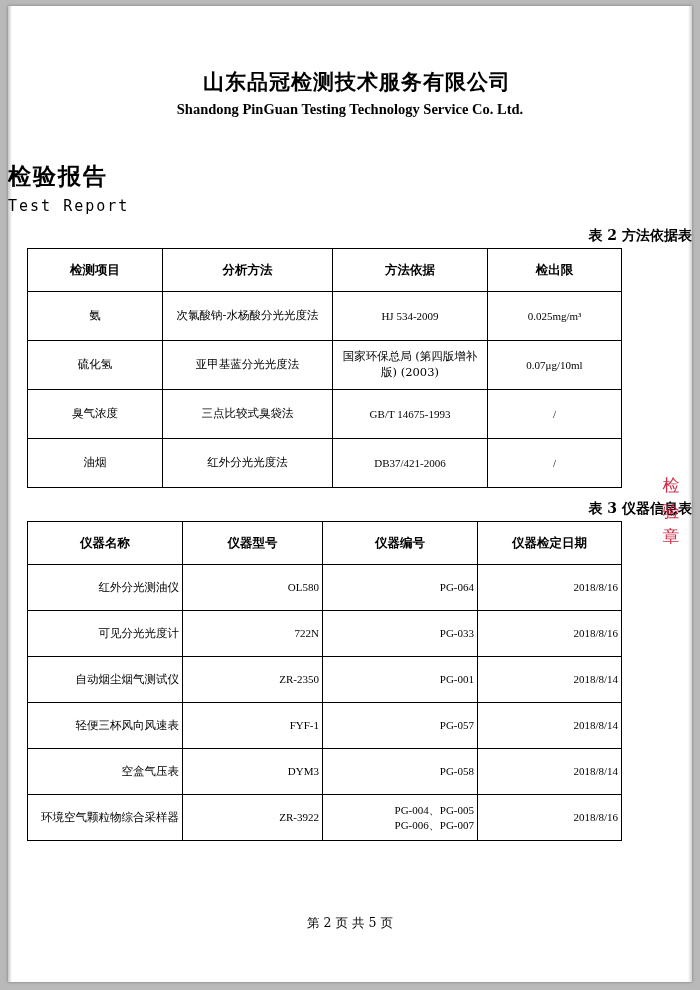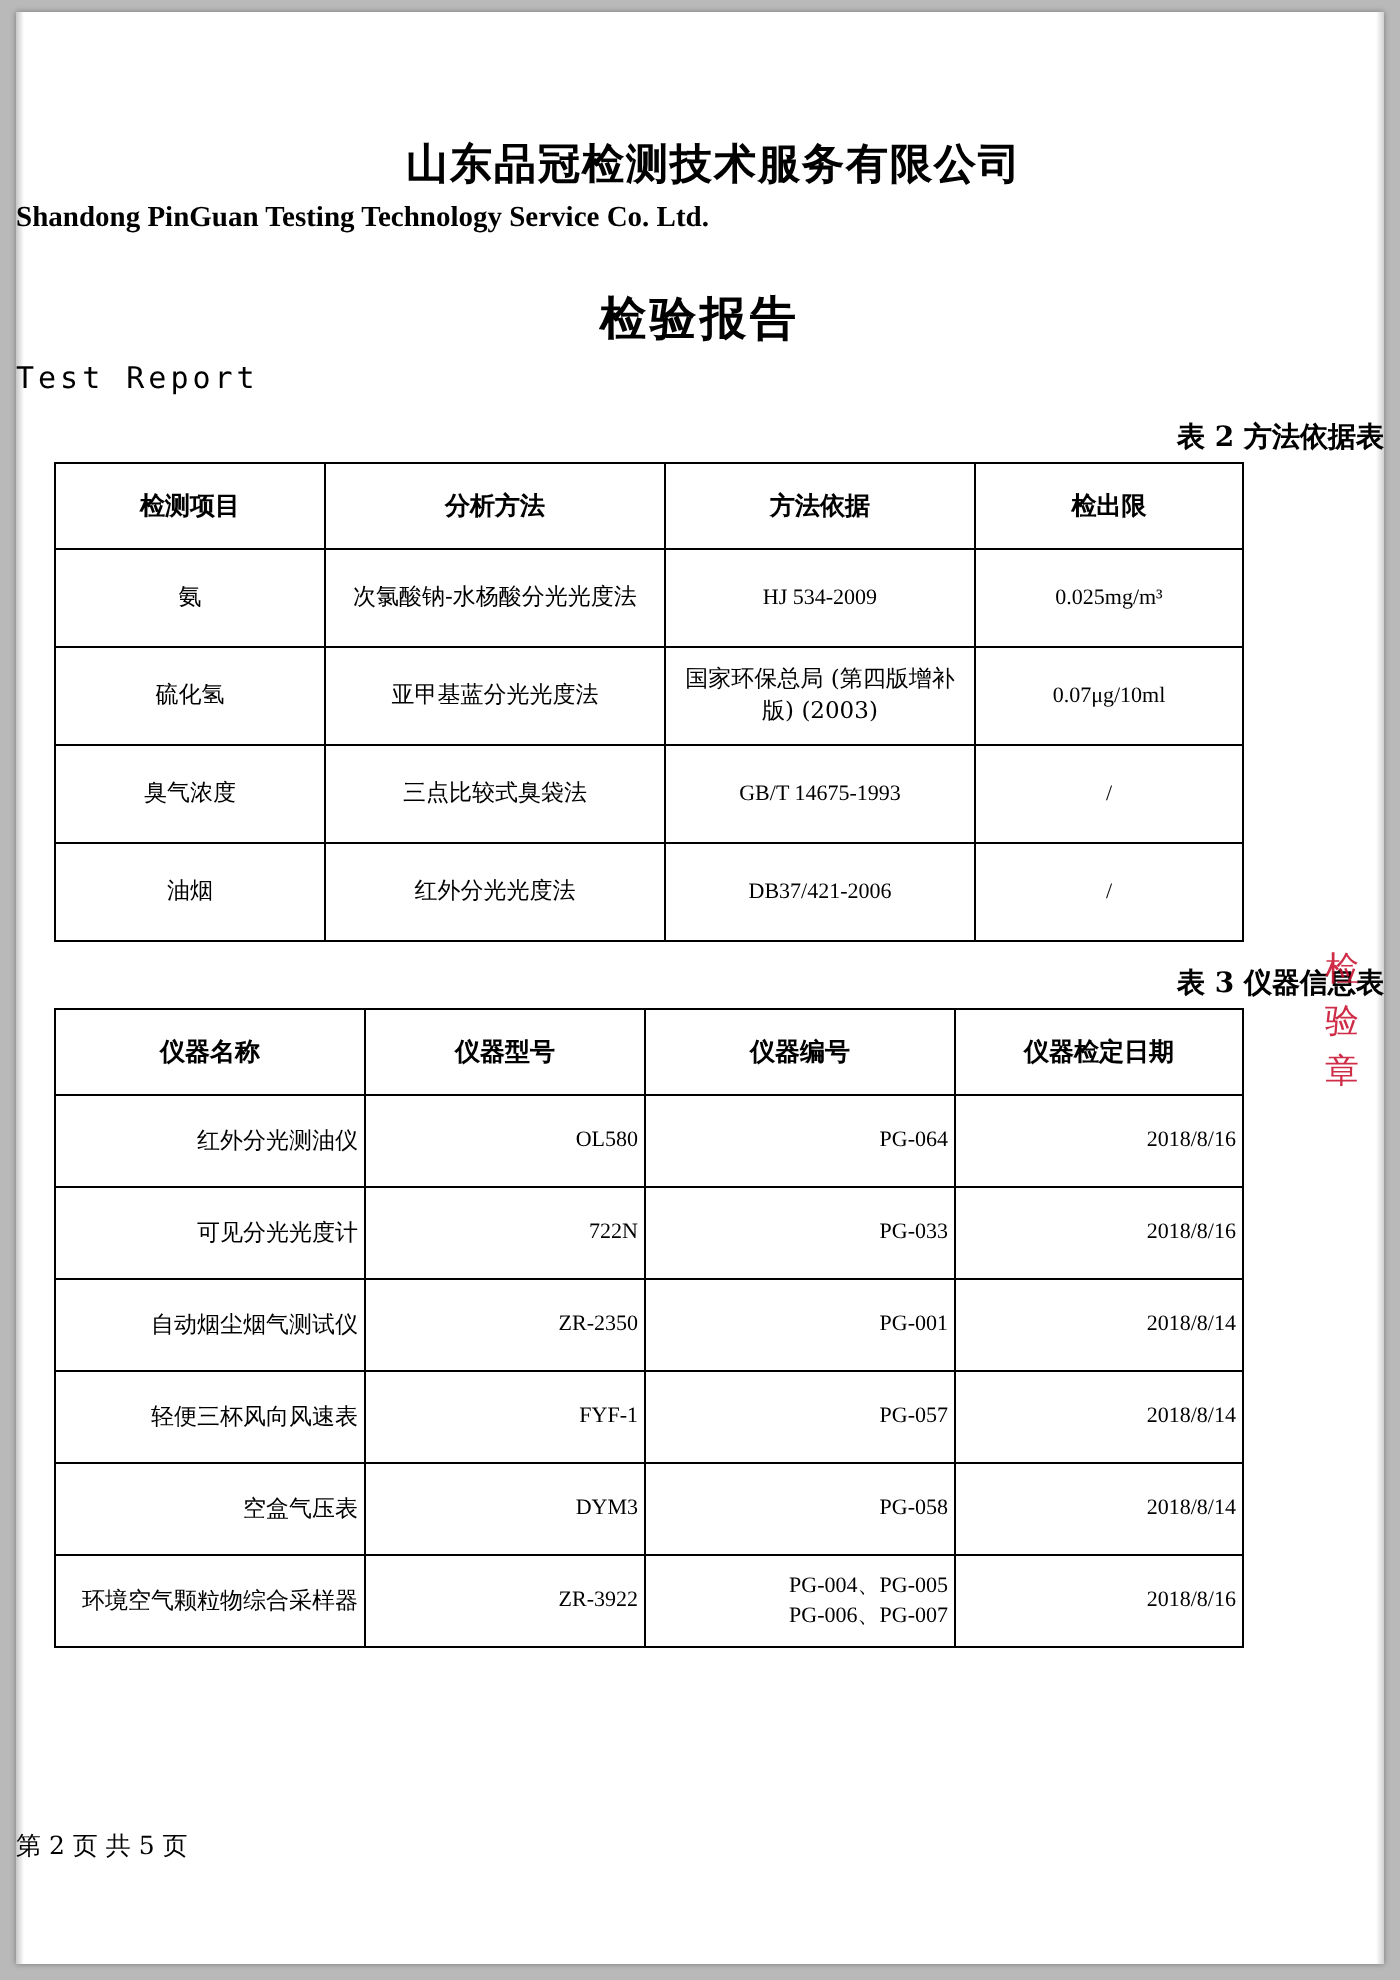--- a/index.html
+++ b/index.html
@@ -34,34 +34,33 @@
     text-align: center;
     font-family: "DejaVu Serif", serif;
     font-weight: bold;
     font-size: 21px;
     letter-spacing: 1px;
     margin-top: 62px;
     color: #000;
     padding-left: 14px;
   }
   .hdr-en {
-    text-align: left;
+    text-align: center;
     font-family: "Liberation Serif", serif;
     font-weight: bold;
     font-size: 14.5px;
     margin-top: 5px;
     color: #000;
   }
   .title-cn {
-    text-align: center;
     font-family: "DejaVu Serif", serif;
     font-weight: bold;
     font-size: 23px;
     letter-spacing: 2px;
-    margin-top: 26px;
+    margin-top: 43px;
     color: #000;
   }
   .title-en {
     font-family: "DejaVu Sans Mono", monospace;
     font-size: 15px;
     letter-spacing: 2px;
     margin-top: 5px;
     color: #000;
   }
   .tbl-caption {
@@ -102,20 +101,21 @@
   }
   table.doc td.lat {
     font-family: "Liberation Serif", serif;
     font-size: 11px;
   }
   .footer {
     position: absolute;
     left: 0;
     bottom: 50px;
     width: 684px;
+    text-align: center;
     font-family: "DejaVu Serif", serif;
     font-size: 12.5px;
     color: #000;
   }
   .stamp {
     position: absolute;
     right: 4px;
     top: 470px;
     width: 34px;
     height: 140px;

